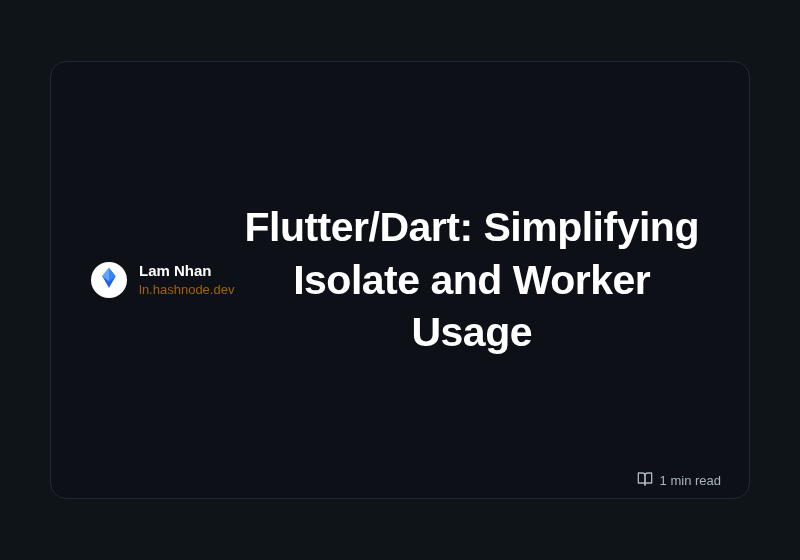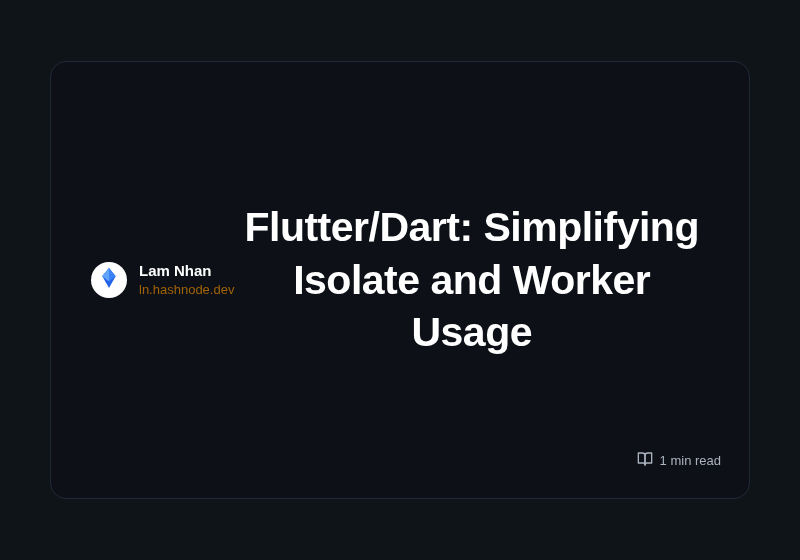--- a/index.html
+++ b/index.html
@@ -68,21 +68,21 @@
     .title {
       color: #ffffff;
       font-size: 41px;
       font-weight: 800;
       text-align: center;
       line-height: 1.28;
       letter-spacing: -0.5px;
     }
     .read-time {
       position: absolute;
-      bottom: 28px;
+      bottom: 8px;
       right: 28px;
       display: flex;
       align-items: center;
       gap: 7px;
       color: #aab3bf;
       font-size: 13px;
       font-weight: 500;
     }
     .read-time svg {
       width: 16px;

